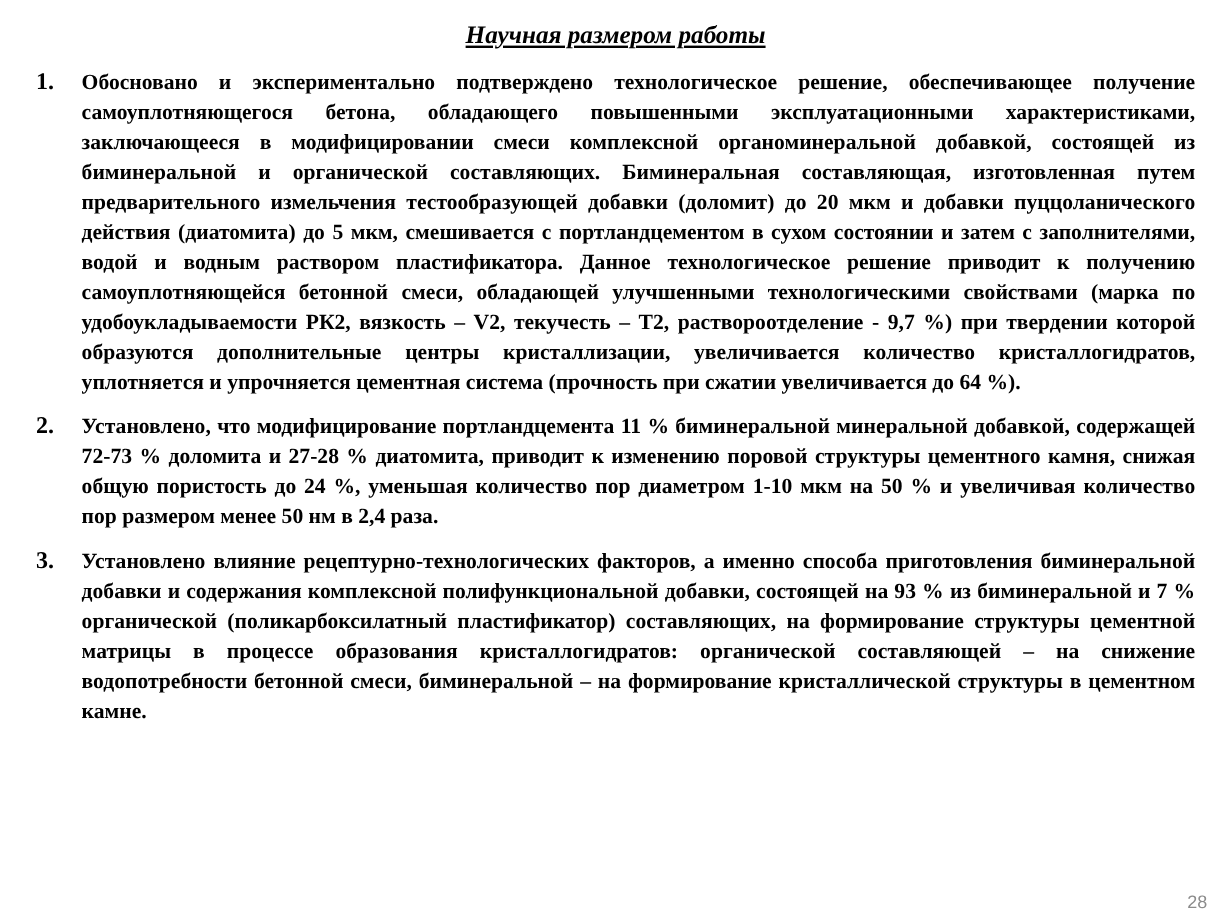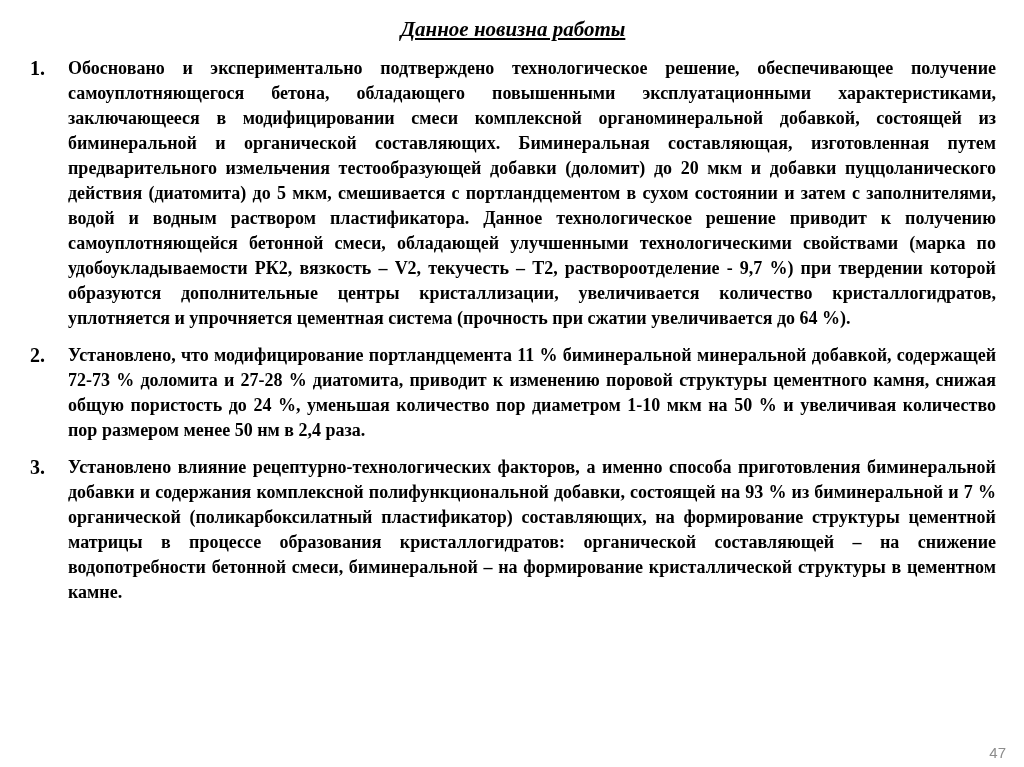--- a/index.html
+++ b/index.html
@@ -58,36 +58,36 @@
     font-size: 15px;
     color: #8c8c8c;
     font-weight: normal;
   }
 </style>
 </head>
 <body>
 
 <div class="slide">
 
-  <h1 class="slide-title">Данное новизна работы</h1>
+  <h1 class="slide-title">Научная размером работы</h1>
 
   <div class="numbered-list">
 
     <div class="list-item">
       <span class="item-number">1.</span>
       <div class="item-text">Обосновано и экспериментально подтверждено технологическое решение, обеспечивающее получение самоуплотняющегося бетона, обладающего повышенными эксплуатационными характеристиками, заключающееся в модифицировании смеси комплексной органоминеральной добавкой, состоящей из биминеральной и органической составляющих. Биминеральная составляющая, изготовленная путем предварительного измельчения тестообразующей добавки (доломит) до 20 мкм и добавки пуццоланического действия (диатомита) до 5 мкм, смешивается с портландцементом в сухом состоянии и затем с заполнителями, водой и водным раствором пластификатора. Данное технологическое решение приводит к получению самоуплотняющейся бетонной смеси, обладающей улучшенными технологическими свойствами (марка по удобоукладываемости РК2, вязкость – V2, текучесть – Т2, раствороотделение - 9,7 %) при твердении которой образуются дополнительные центры кристаллизации, увеличивается количество кристаллогидратов, уплотняется и упрочняется цементная система (прочность при сжатии увеличивается до 64 %).</div>
     </div>
 
     <div class="list-item">
       <span class="item-number">2.</span>
       <div class="item-text">Установлено, что модифицирование портландцемента 11 % биминеральной минеральной добавкой, содержащей 72-73 % доломита и 27-28 % диатомита, приводит к изменению поровой структуры цементного камня, снижая общую пористость до 24 %, уменьшая количество пор диаметром 1-10 мкм на 50 % и увеличивая количество пор размером менее 50 нм в 2,4 раза.</div>
     </div>
 
     <div class="list-item">
       <span class="item-number">3.</span>
       <div class="item-text">Установлено влияние рецептурно-технологических факторов, а именно способа приготовления биминеральной добавки и содержания комплексной полифункциональной добавки, состоящей на 93 % из биминеральной и 7 % органической (поликарбоксилатный пластификатор) составляющих, на формирование структуры цементной матрицы в процессе образования кристаллогидратов: органической составляющей – на снижение водопотребности бетонной смеси, биминеральной – на формирование кристаллической структуры в цементном камне.</div>
     </div>
 
   </div>
 
-  <div class="page-number">47</div>
+  <div class="page-number">28</div>
 
 </div>
 
 </body></html>

